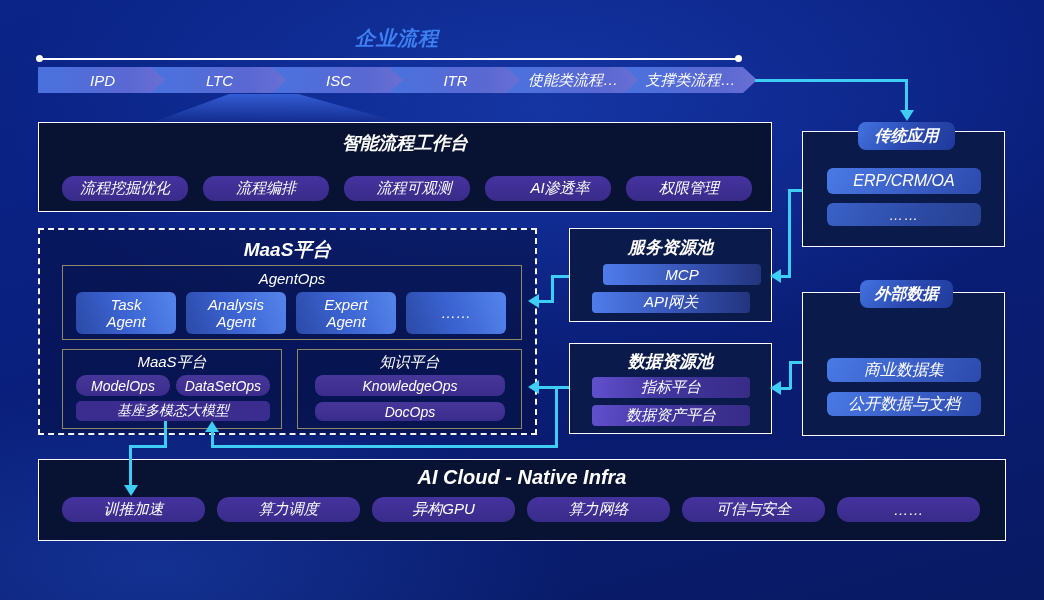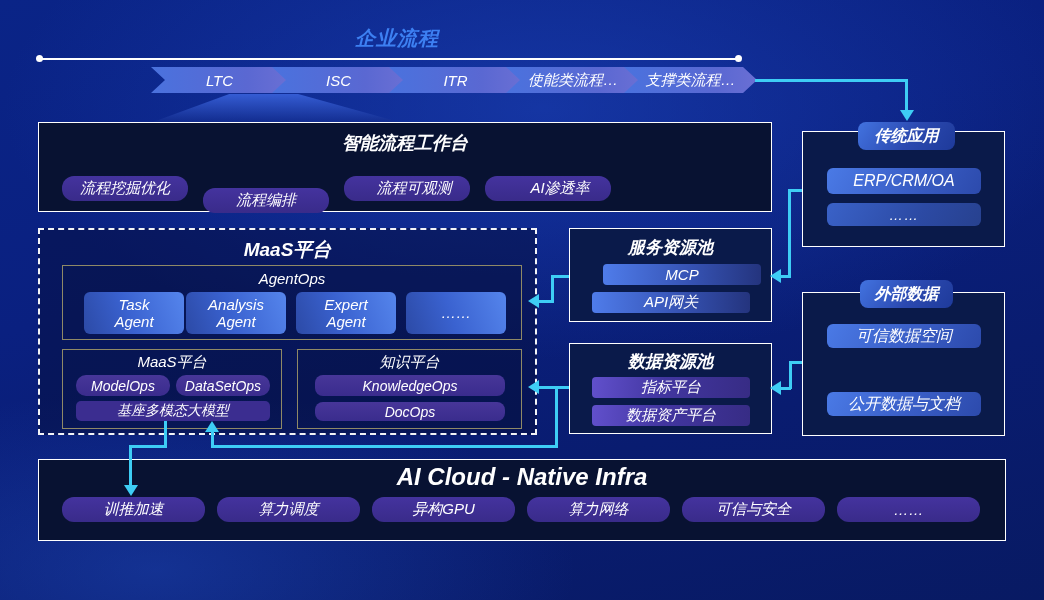--- a/index.html
+++ b/index.html
@@ -62,41 +62,43 @@
 <body>
 
 <div class="stage">
 
   <div class="abs main-title ctext" style="left:322px; top:26px; width:150px; height:24px;">企业流程</div>
 
   <div class="abs rail" style="left:40px; top:58px; width:698px;"></div>
   <div class="abs rail-dot" style="left:36px; top:55px;"></div>
   <div class="abs rail-dot" style="left:735px; top:55px;"></div>
 
+  <div class="abs chev first ctext" style="left:38px; top:67px; width:129px;">IPD</div>
   <div class="abs chev mid ctext" style="left:151px; top:67px; width:137px;">LTC</div>
   <div class="abs chev mid ctext" style="left:272px; top:67px; width:133px;">ISC</div>
   <div class="abs chev mid ctext" style="left:389px; top:67px; width:133px;">ITR</div>
   <div class="abs chev mid ctext" style="left:506px; top:67px; width:134px;text-align:right;">使能类流程…</div>
   <div class="abs chev mid ctext" style="left:624px; top:67px; width:133px;">支撑类流程…</div>
 
   <div class="abs funnel" style="left:153px; top:94px; width:246px; height:28px;"></div>
 
   <div class="abs panel" style="left:38px; top:122px; width:734px; height:90px;"></div>
   <div class="abs panel-title ctext" style="left:38px; top:132px; width:734px; height:22px; font-size:18px;">智能流程工作台</div>
   <div class="abs btn-purple ctext" style="left:62px; top:176px; width:126px; height:25px;">流程挖掘优化</div>
-  <div class="abs btn-purple ctext" style="left:203px; top:176px; width:126px; height:25px;margin-top:12px;">流程编排</div>
+  <div class="abs btn-purple ctext" style="left:203px; top:176px; width:126px; height:25px;">流程编排</div>
   <div class="abs btn-purple ctext" style="left:344px; top:176px; width:126px; height:25px;padding-left:14px;">流程可观测</div>
   <div class="abs btn-purple ctext" style="left:485px; top:176px; width:126px; height:25px;padding-left:24px;">AI渗透率</div>
+  <div class="abs btn-purple ctext" style="left:626px; top:176px; width:126px; height:25px;">权限管理</div>
 
   <div class="abs dashed-panel" style="left:38px; top:228px; width:499px; height:207px;"></div>
   <div class="abs panel-title ctext" style="left:38px; top:238px; width:499px; height:24px; font-size:19px;">MaaS平台</div>
 
   <div class="abs inner-panel" style="left:62px; top:265px; width:460px; height:75px;"></div>
   <div class="abs inner-label ctext" style="left:62px; top:268px; width:460px; height:20px;">AgentOps</div>
-  <div class="abs agent-btn ctext" style="left:76px; top:292px; width:100px; height:42px; padding:0 18px;margin-left:8px;">Task Agent</div>
+  <div class="abs agent-btn ctext" style="left:76px; top:292px; width:100px; height:42px; padding:0 18px;">Task Agent</div>
   <div class="abs agent-btn ctext" style="left:186px; top:292px; width:100px; height:42px; padding:0 14px;">Analysis Agent</div>
   <div class="abs agent-btn ctext" style="left:296px; top:292px; width:100px; height:42px; padding:0 16px;">Expert Agent</div>
   <div class="abs agent-btn ctext" style="left:406px; top:292px; width:100px; height:42px;">……</div>
 
   <div class="abs inner-panel" style="left:62px; top:349px; width:220px; height:80px;"></div>
   <div class="abs inner-label ctext" style="left:62px; top:352px; width:220px; height:20px;">MaaS平台</div>
   <div class="abs pill-purple ctext" style="left:76px; top:375px; width:94px; height:21px;">ModelOps</div>
   <div class="abs pill-purple ctext" style="left:176px; top:375px; width:94px; height:21px;">DataSetOps</div>
   <div class="abs bar-purple ctext" style="left:76px; top:401px; width:194px; height:20px;">基座多模态大模型</div>
 
@@ -115,25 +117,25 @@
   <div class="abs grad-purple ctext" style="left:592px; top:377px; width:158px; height:21px;">指标平台</div>
   <div class="abs grad-purple ctext" style="left:592px; top:405px; width:158px; height:21px;">数据资产平台</div>
 
   <div class="abs panel mid-blue" style="left:802px; top:131px; width:203px; height:116px;"></div>
   <div class="abs badge ctext" style="left:858px; top:122px; width:97px; height:28px;">传统应用</div>
   <div class="abs app-btn ctext" style="left:827px; top:168px; width:154px; height:26px;">ERP/CRM/OA</div>
   <div class="abs app-btn dim ctext" style="left:827px; top:203px; width:154px; height:23px;">……</div>
 
   <div class="abs panel mid-blue" style="left:802px; top:292px; width:203px; height:144px;"></div>
   <div class="abs badge ctext" style="left:860px; top:280px; width:93px; height:28px;">外部数据</div>
-  <div class="abs app-btn ctext" style="left:827px; top:324px; width:154px; height:24px;">可信数据空间</div>
+  <div class="abs app-btn ctext" style="left:827px; top:358px; width:154px; height:24px;">商业数据集</div>
   <div class="abs app-btn ctext" style="left:827px; top:392px; width:154px; height:24px;">公开数据与文档</div>
 
   <div class="abs panel" style="left:38px; top:459px; width:968px; height:82px;"></div>
-  <div class="abs panel-title ctext" style="left:38px; top:466px; width:968px; height:22px; font-size:24px;">AI Cloud - Native Infra</div>
+  <div class="abs panel-title ctext" style="left:38px; top:466px; width:968px; height:22px; font-size:20px;">AI Cloud - Native Infra</div>
   <div class="abs btn-purple ctext" style="left:62px; top:497px; width:143px; height:25px;">训推加速</div>
   <div class="abs btn-purple ctext" style="left:217px; top:497px; width:143px; height:25px;">算力调度</div>
   <div class="abs btn-purple ctext" style="left:372px; top:497px; width:143px; height:25px;">异构GPU</div>
   <div class="abs btn-purple ctext" style="left:527px; top:497px; width:143px; height:25px;">算力网络</div>
   <div class="abs btn-purple ctext" style="left:682px; top:497px; width:143px; height:25px;">可信与安全</div>
   <div class="abs btn-purple ctext" style="left:837px; top:497px; width:143px; height:25px;">……</div>
 
   <div class="abs wire" style="left:755px; top:79px; width:153px; height:3px;"></div>
   <div class="abs wire" style="left:905px; top:79px; width:3px; height:33px;"></div>
   <div class="abs arr down" style="left:900px; top:110px;"></div>

